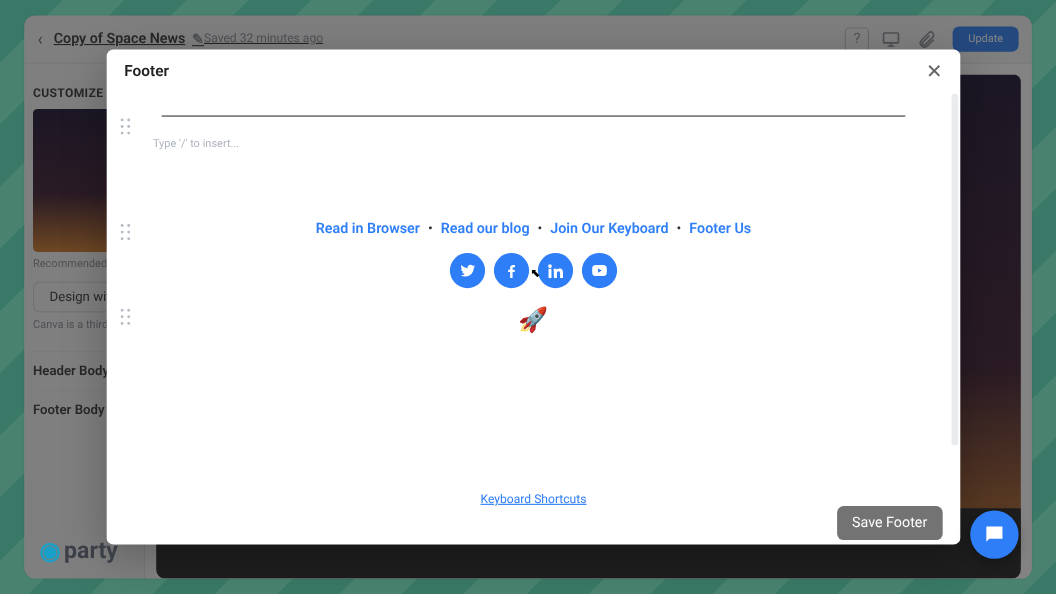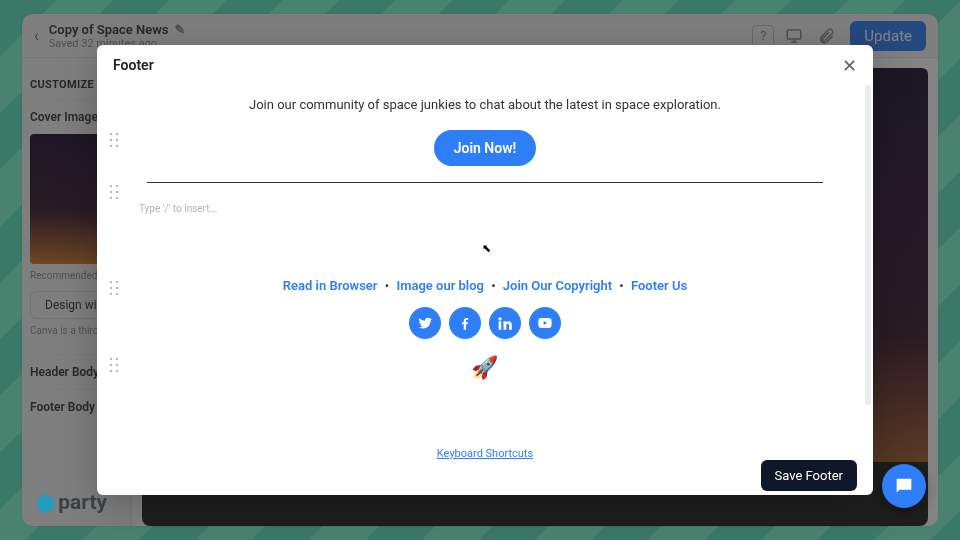--- a/index.html
+++ b/index.html
@@ -12,26 +12,26 @@
   .app {
     position: absolute; left: 22px; top: 14px; right: 22px; bottom: 14px;
     background: #f5f6f7; border-radius: 10px; overflow: hidden;
     box-shadow: 0 0 0 1px rgba(0,0,0,0.05);
   }
   .topbar {
     height: 44px; display: flex; align-items: center; padding: 0 12px;
     border-bottom: 1px solid #e3e5e8; font-size: 13px; color: #333;
   }
   .back-ic { color:#666; margin-right:10px; font-size:16px; cursor:pointer;}
-  .title-block { display:flex; flex-direction:column; }
+  .title-block { display:flex; flex-direction:row;text-decoration:underline; }
   .title-line { display:flex; align-items:center; gap:6px; font-weight:600; font-size:13px;}
   .title-sub { font-size:11px; color:#8a8f98;}
   .tb-spacer { flex:1; }
   .tb-ic { width:24px; height:24px; display:flex; align-items:center; justify-content:center; color:#8a8f98; margin-left:8px; font-size:18px;}
-  .update-btn { background:#2d7ef7; color:#fff; border:none; border-radius:6px; padding:6px 14px; font-size:15px; margin-left:12px; cursor:pointer;}
+  .update-btn { background:#2d7ef7; color:#fff; border:none; border-radius:6px; padding:6px 14px; font-size:10px; margin-left:12px; cursor:pointer;}
   .workspace { position:absolute; left:0; right:0; top:44px; bottom:0; display:flex; }
   .sidebar { width:110px; border-right:1px solid #e3e5e8; padding:10px 8px 0 8px; font-size:11px; color:#333; }
   .side-sect { font-size:11px; font-weight:700; letter-spacing:0.3px; color:#333; margin:10px 0 8px; white-space:nowrap; overflow:hidden;}
   .side-label { font-size:12px; font-weight:600; padding:10px 0; border-top:1px solid #eee; white-space:nowrap; overflow:hidden;}
   .thumb { height:130px; background:linear-gradient(to bottom,#1b1030 0%,#3b1a2e 60%,#d07a2a 100%); border-radius:4px; margin-bottom:6px;}
   .tiny { font-size:10px; color:#8a8f98; white-space:nowrap; overflow:hidden;}
   .chip { display:flex; align-items:center; gap:6px; border:1px solid #d6dae0; border-radius:6px; padding:6px 8px; margin-top:10px; font-size:12px; white-space:nowrap; overflow:hidden;}
   .chip .dot { width:14px;height:14px;border-radius:50%;background:#1abc9c;}
   .main { flex:1; position:relative; background:#fff;}
   .preview { position:absolute; top:10px; right:10px; bottom:10px; width:520px; background:linear-gradient(to bottom,#1b1030 0%,#3b1a2e 60%,#d07a2a 100%); border-radius:6px;}
@@ -61,21 +61,21 @@
   .links .sep { color:#333; font-weight:400; margin:0 4px;}
   .soc-row { display:flex; justify-content:center; gap:8px; margin-top:14px;}
   .soc { width:32px; height:32px; border-radius:50%; background:#2d7ef7; display:flex; align-items:center; justify-content:center; color:#fff; cursor:pointer;}
   .soc svg { width:16px; height:16px; fill:#fff;}
   .copy { font-size:10px; color:#555; line-height:1.5; margin-top:14px;}
   .rocket { margin:10px auto 8px; font-size:22px;}
   .unsub { font-size:10px; color:#555;}
   .unsub a { color:#2d7ef7; text-decoration:none;}
   .m-foot { height:48px; display:flex; align-items:center; padding:0 16px;flex-direction:column;}
   .kbd { font-size:11px; color:#2d7ef7; text-decoration:underline; cursor:pointer;}
-  .save-btn { margin-left:auto; background:#0f172a; color:#fff; border:none; border-radius:6px; padding:8px 14px; font-size:13px; cursor:pointer;}
+  .save-btn { margin-left:auto; background:#737373; color:#fff; border:none; border-radius:6px; padding:8px 14px; font-size:13px; cursor:pointer;}
   .chat-fab { position:absolute; right:34px; bottom:32px; width:44px; height:44px; border-radius:50%; background:#2d7ef7; display:flex; align-items:center; justify-content:center; box-shadow:0 4px 12px rgba(0,0,0,0.3);}
   .chat-fab svg { width:22px; height:22px; fill:#fff;}
   .brand { position:absolute; left:36px; bottom:26px; display:flex; align-items:center; gap:3px; font-weight:700; font-size:21px; color:#3a3f47;}
   .brand .o { color:#18a0c9; font-size:22px;}
   .cursor-arrow { position:absolute; left:385px; top:197px; font-size:11px; color:#000; pointer-events:none;}
 </style>
 </head>
 <body>
 
 <div class="stage">
@@ -101,21 +101,20 @@
         <svg viewBox="0 0 24 24" width="18" height="18" fill="none" stroke="#8a8f98" stroke-width="2">
             <path d="M21 12l-8 8a5 5 0 01-7-7l9-9a3.5 3.5 0 015 5L11 18a2 2 0 01-3-3l8-8"></path>
           </svg>
       </span>
       <button class="update-btn">Update</button>
     </div>
 
     <div class="workspace">
       <div class="sidebar">
         <div class="side-sect">CUSTOMIZE HEADER</div>
-        <div class="side-label">Cover Image</div>
         <div class="thumb"></div>
         <div class="tiny">Recommended Size</div>
         <div class="chip">
           <span class="dot"></span>
           <span>Design with Canva</span>
         </div>
         <div class="tiny" style="margin-top:6px">Canva is a third party</div>
         <div class="side-label" style="margin-top:18px">Header Body</div>
         <div class="side-label">Footer Body</div>
       </div>
@@ -133,111 +132,97 @@
 
   <div class="modal">
     <div class="m-head">
       <span class="m-title">Footer</span>
       <span class="m-close">✕</span>
     </div>
 
     <div class="m-body">
       <div class="scroll-ind"></div>
 
-      <div class="center intro">Join our community of space junkies to chat about the latest in space exploration.</div>
+
+
+      <div class="block">
+        <span class="handle">
+          <svg width="10" height="16" viewBox="0 0 10 16">
+              <circle cx="2" cy="2" r="1.3" fill="#b6bcc4"></circle>
+              <circle cx="8" cy="2" r="1.3" fill="#b6bcc4"></circle>
+              <circle cx="2" cy="8" r="1.3" fill="#b6bcc4"></circle>
+              <circle cx="8" cy="8" r="1.3" fill="#b6bcc4"></circle>
+              <circle cx="2" cy="14" r="1.3" fill="#b6bcc4"></circle>
+              <circle cx="8" cy="14" r="1.3" fill="#b6bcc4"></circle>
+            </svg>
+        </span>
+        <hr class="div">
+      </div>
+
+      <div class="block">
+        <div class="placeholder">Type '/' to insert...</div>
+      </div>
+
+      <div style="height:28px"></div>
 
       <div class="block center">
         <span class="handle">
           <svg width="10" height="16" viewBox="0 0 10 16">
               <circle cx="2" cy="2" r="1.3" fill="#b6bcc4"></circle>
               <circle cx="8" cy="2" r="1.3" fill="#b6bcc4"></circle>
               <circle cx="2" cy="8" r="1.3" fill="#b6bcc4"></circle>
               <circle cx="8" cy="8" r="1.3" fill="#b6bcc4"></circle>
               <circle cx="2" cy="14" r="1.3" fill="#b6bcc4"></circle>
               <circle cx="8" cy="14" r="1.3" fill="#b6bcc4"></circle>
             </svg>
         </span>
-        <button class="join-btn">Join Now!</button>
-      </div>
-
-      <div class="block">
-        <span class="handle">
-          <svg width="10" height="16" viewBox="0 0 10 16">
-              <circle cx="2" cy="2" r="1.3" fill="#b6bcc4"></circle>
-              <circle cx="8" cy="2" r="1.3" fill="#b6bcc4"></circle>
-              <circle cx="2" cy="8" r="1.3" fill="#b6bcc4"></circle>
-              <circle cx="8" cy="8" r="1.3" fill="#b6bcc4"></circle>
-              <circle cx="2" cy="14" r="1.3" fill="#b6bcc4"></circle>
-              <circle cx="8" cy="14" r="1.3" fill="#b6bcc4"></circle>
-            </svg>
-        </span>
-        <hr class="div">
-      </div>
-
-      <div class="block">
-        <div class="placeholder">Type '/' to insert...</div>
-      </div>
-
-      <div style="height:28px"></div>
+        <div class="links">
+          <a>Read in Browser</a>
+          <span class="sep">•</span>
+          <a>Read our blog</a>
+          <span class="sep">•</span>
+          <a>Join Our Keyboard</a>
+          <span class="sep">•</span>
+          <a>Footer Us</a>
+        </div>
+        <div class="soc-row">
+          <span class="soc">
+              <svg viewBox="0 0 24 24">
+                <path d="M22 5.9c-.7.3-1.5.6-2.3.7.8-.5 1.5-1.3 1.8-2.3-.8.5-1.7.9-2.6 1-1.5-1.6-4-1.7-5.6-.2-1 1-1.4 2.4-1.1 3.7C8.9 8.6 5.8 7 3.7 4.5c-1.1 1.9-.5 4.3 1.3 5.5-.6 0-1.3-.2-1.8-.5 0 2 1.4 3.7 3.3 4.1-.6.2-1.2.2-1.9.1.5 1.7 2.1 2.8 3.9 2.9C6.9 17.9 4.8 18.6 2.7 18.4c1.9 1.2 4 1.8 6.3 1.8 7.5 0 11.7-6.3 11.4-12 .8-.6 1.5-1.3 2-2.2z"></path>
+              </svg>
+            </span>
+          <span class="soc">
+              <svg viewBox="0 0 24 24">
+                <path d="M13.5 22v-8h2.7l.4-3.1h-3.1V8.9c0-.9.3-1.5 1.6-1.5h1.7V4.6c-.8-.1-1.7-.1-2.5-.1-2.5 0-4.2 1.5-4.2 4.3v2.1H7.4V14h2.7v8h3.4z"></path>
+              </svg>
+            </span>
+          <span class="soc">
+              <svg viewBox="0 0 24 24">
+                <path d="M4.5 3.5C3.1 3.5 2 4.6 2 6s1.1 2.5 2.5 2.5S7 7.4 7 6 5.9 3.5 4.5 3.5zM2.5 9.5h4V22h-4zM9.5 9.5h3.8v1.7c.5-1 1.9-2 3.9-2 4.2 0 5 2.7 5 6.3V22h-4v-5.8c0-1.4 0-3.2-2-3.2s-2.3 1.5-2.3 3.1V22h-4z"></path>
+              </svg>
+            </span>
+          <span class="soc">
+              <svg viewBox="0 0 24 24">
+                <path d="M21.6 7.2c-.2-1.2-1-2.1-2.2-2.3C17.6 4.5 12 4.5 12 4.5s-5.6 0-7.4.4C3.4 5.1 2.6 6 2.4 7.2 2 9 2 12 2 12s0 3 .4 4.8c.2 1.2 1 2.1 2.2 2.3 1.8.4 7.4.4 7.4.4s5.6 0 7.4-.4c1.2-.2 2-1.1 2.2-2.3.4-1.8.4-4.8.4-4.8s0-3-.4-4.8zM10 15V9l5.2 3L10 15z"></path>
+              </svg>
+            </span>
+        </div>
+      </div>
 
       <div class="block center">
         <span class="handle">
           <svg width="10" height="16" viewBox="0 0 10 16">
               <circle cx="2" cy="2" r="1.3" fill="#b6bcc4"></circle>
               <circle cx="8" cy="2" r="1.3" fill="#b6bcc4"></circle>
               <circle cx="2" cy="8" r="1.3" fill="#b6bcc4"></circle>
               <circle cx="8" cy="8" r="1.3" fill="#b6bcc4"></circle>
               <circle cx="2" cy="14" r="1.3" fill="#b6bcc4"></circle>
               <circle cx="8" cy="14" r="1.3" fill="#b6bcc4"></circle>
             </svg>
         </span>
-        <div class="links">
-          <a>Read in Browser</a>
-          <span class="sep">•</span>
-          <a>Image our blog</a>
-          <span class="sep">•</span>
-          <a>Join Our Copyright</a>
-          <span class="sep">•</span>
-          <a>Footer Us</a>
-        </div>
-        <div class="soc-row">
-          <span class="soc">
-              <svg viewBox="0 0 24 24">
-                <path d="M22 5.9c-.7.3-1.5.6-2.3.7.8-.5 1.5-1.3 1.8-2.3-.8.5-1.7.9-2.6 1-1.5-1.6-4-1.7-5.6-.2-1 1-1.4 2.4-1.1 3.7C8.9 8.6 5.8 7 3.7 4.5c-1.1 1.9-.5 4.3 1.3 5.5-.6 0-1.3-.2-1.8-.5 0 2 1.4 3.7 3.3 4.1-.6.2-1.2.2-1.9.1.5 1.7 2.1 2.8 3.9 2.9C6.9 17.9 4.8 18.6 2.7 18.4c1.9 1.2 4 1.8 6.3 1.8 7.5 0 11.7-6.3 11.4-12 .8-.6 1.5-1.3 2-2.2z"></path>
-              </svg>
-            </span>
-          <span class="soc">
-              <svg viewBox="0 0 24 24">
-                <path d="M13.5 22v-8h2.7l.4-3.1h-3.1V8.9c0-.9.3-1.5 1.6-1.5h1.7V4.6c-.8-.1-1.7-.1-2.5-.1-2.5 0-4.2 1.5-4.2 4.3v2.1H7.4V14h2.7v8h3.4z"></path>
-              </svg>
-            </span>
-          <span class="soc">
-              <svg viewBox="0 0 24 24">
-                <path d="M4.5 3.5C3.1 3.5 2 4.6 2 6s1.1 2.5 2.5 2.5S7 7.4 7 6 5.9 3.5 4.5 3.5zM2.5 9.5h4V22h-4zM9.5 9.5h3.8v1.7c.5-1 1.9-2 3.9-2 4.2 0 5 2.7 5 6.3V22h-4v-5.8c0-1.4 0-3.2-2-3.2s-2.3 1.5-2.3 3.1V22h-4z"></path>
-              </svg>
-            </span>
-          <span class="soc">
-              <svg viewBox="0 0 24 24">
-                <path d="M21.6 7.2c-.2-1.2-1-2.1-2.2-2.3C17.6 4.5 12 4.5 12 4.5s-5.6 0-7.4.4C3.4 5.1 2.6 6 2.4 7.2 2 9 2 12 2 12s0 3 .4 4.8c.2 1.2 1 2.1 2.2 2.3 1.8.4 7.4.4 7.4.4s5.6 0 7.4-.4c1.2-.2 2-1.1 2.2-2.3.4-1.8.4-4.8.4-4.8s0-3-.4-4.8zM10 15V9l5.2 3L10 15z"></path>
-              </svg>
-            </span>
-        </div>
-      </div>
-
-      <div class="block center">
-        <span class="handle">
-          <svg width="10" height="16" viewBox="0 0 10 16">
-              <circle cx="2" cy="2" r="1.3" fill="#b6bcc4"></circle>
-              <circle cx="8" cy="2" r="1.3" fill="#b6bcc4"></circle>
-              <circle cx="2" cy="8" r="1.3" fill="#b6bcc4"></circle>
-              <circle cx="8" cy="8" r="1.3" fill="#b6bcc4"></circle>
-              <circle cx="2" cy="14" r="1.3" fill="#b6bcc4"></circle>
-              <circle cx="8" cy="14" r="1.3" fill="#b6bcc4"></circle>
-            </svg>
-        </span>
         <div class="rocket">🚀</div>
       </div>
     </div>
 
     <div class="m-foot">
       <span class="kbd">Keyboard Shortcuts</span>
       <button class="save-btn">Save Footer</button>
     </div>
 
     <span class="cursor-arrow">⬉</span>

